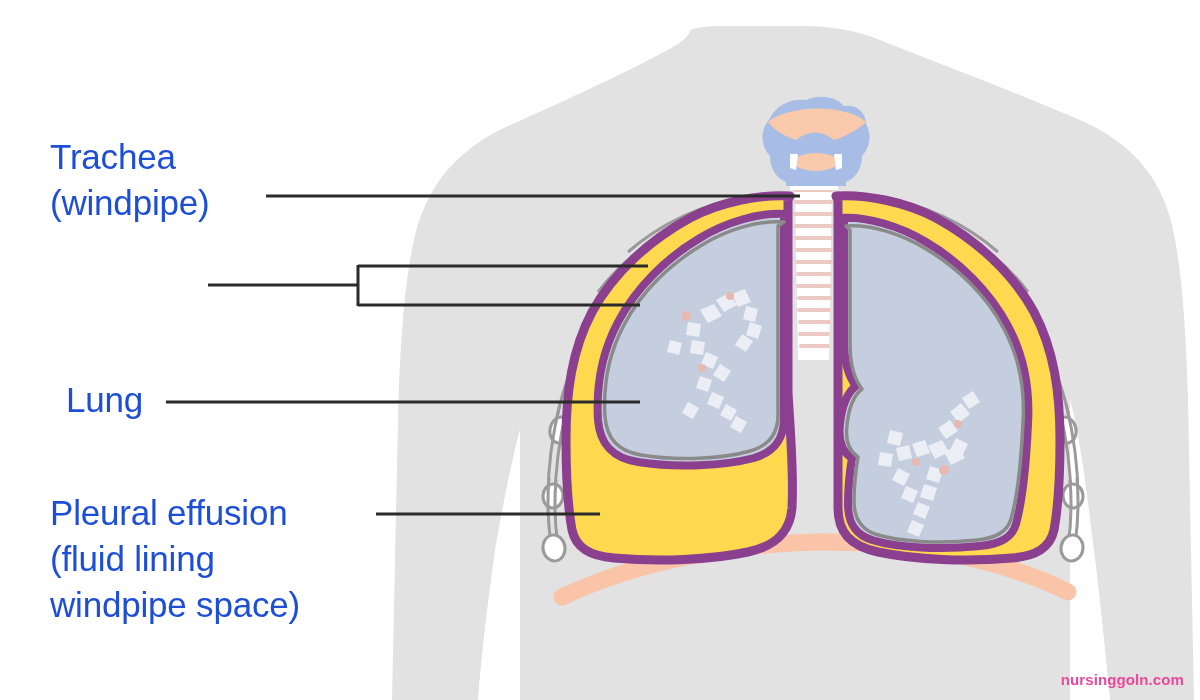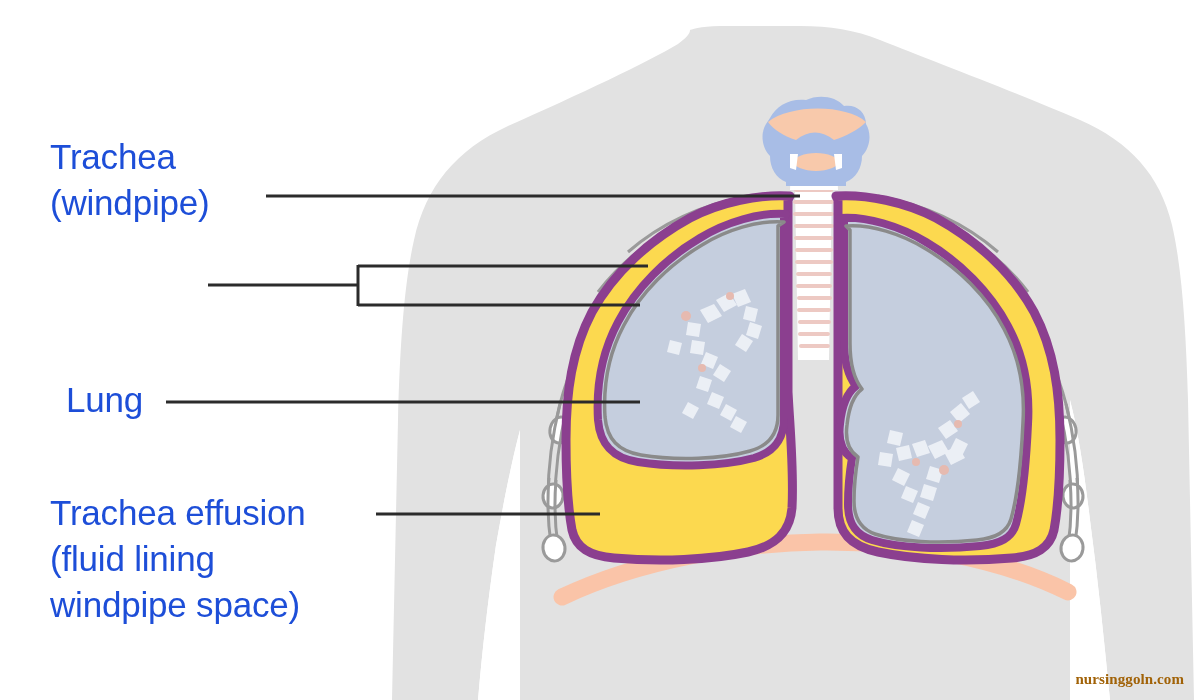--- a/index.html
+++ b/index.html
@@ -33,24 +33,24 @@
     letter-spacing: -0.2px;
   }
   #label-trachea  { left: 50px; top: 134px; }
   #label-pleura   { left: 50px; top: 256px; }
   #label-lung     { left: 66px; top: 377px; }
   #label-effusion { left: 50px; top: 490px; }
   #watermark {
     position: absolute;
     right: 16px;
     bottom: 12px;
-    font-family: Liberation Serif, serif;
+    font-family: Liberation Sans, sans-serif;
     font-size: 15px;
     font-weight: bold;
-    color: #a16207;
+    color: #ec4899;
     letter-spacing: 0.1px;
   }
 </style>
 </head>
 <body>
 
 <div id="stage">
 
   <svg id="diagram" viewBox="0 0 1200 700">
 
@@ -316,19 +316,19 @@
       <line x1="376" y1="514" x2="600" y2="514"></line>
     </g>
   </svg>
 
   <div class="label" id="label-trachea"><span>Trachea</span>
 <span>(windpipe)</span></div>
 
 
   <div class="label" id="label-lung"><span>Lung</span></div>
 
-  <div class="label" id="label-effusion"><span>Trachea effusion</span>
+  <div class="label" id="label-effusion"><span>Pleural effusion</span>
 <span>(fluid lining</span>
 <span>windpipe space)</span></div>
 
   <div id="watermark">nursinggoln.com</div>
 
 </div>
 
 </body></html>

